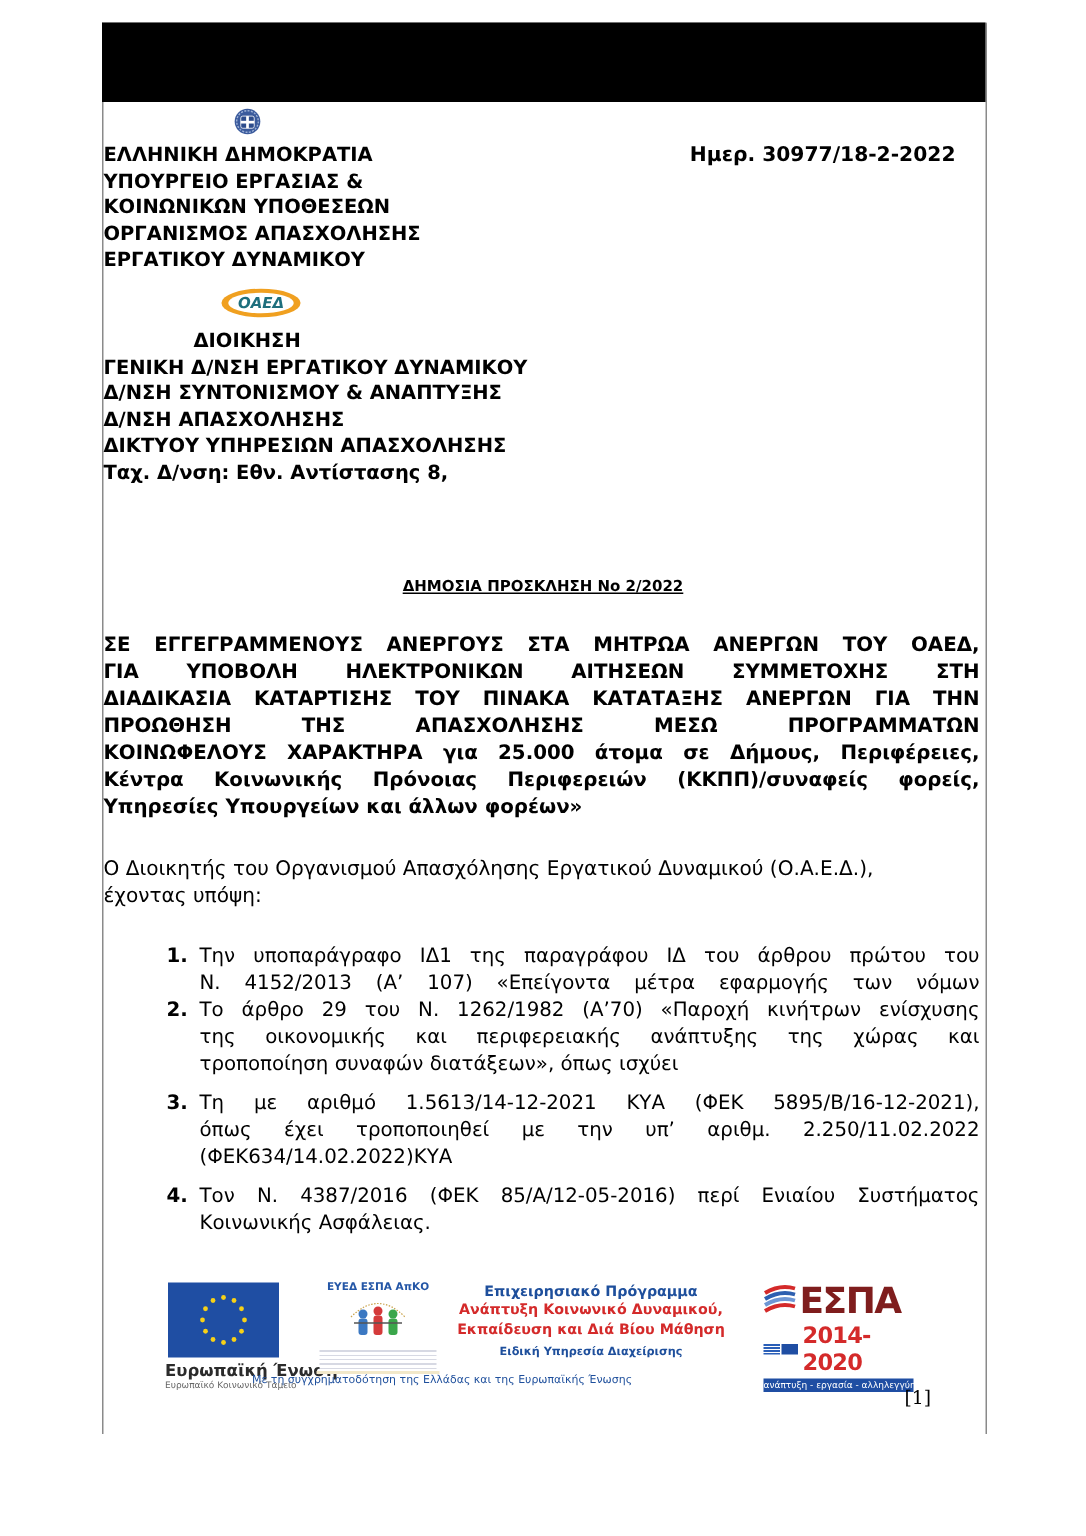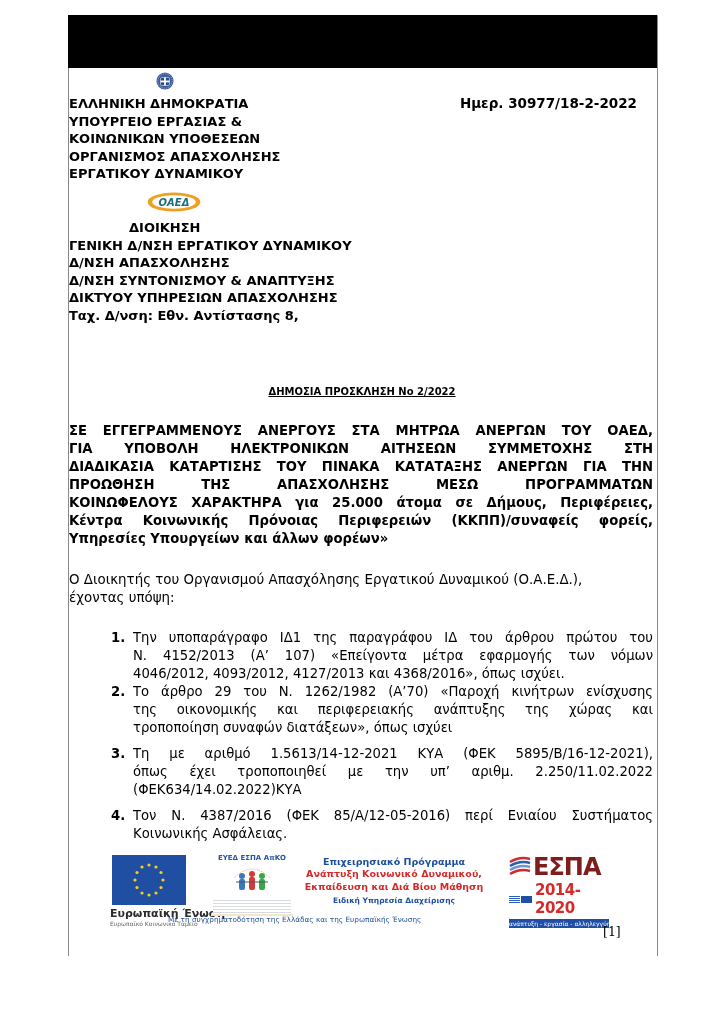--- a/index.html
+++ b/index.html
@@ -97,22 +97,22 @@
 
   <svg class="oaed" viewBox="0 0 60 22">
     <ellipse cx="30" cy="11" rx="29" ry="10.5" fill="#f0a020"></ellipse>
     <ellipse cx="30" cy="11" rx="24" ry="7.5" fill="#ffffff"></ellipse>
     <text x="30" y="15" text-anchor="middle" font-family="DejaVu Sans, sans-serif" font-weight="bold" font-size="11" fill="#1e6f7d" font-style="italic">ΟΑΕΔ</text>
   </svg>
 
   <div class="hdr admin">
     <div class="center-line">ΔΙΟΙΚΗΣΗ</div>
     <div>ΓΕΝΙΚΗ Δ/ΝΣΗ ΕΡΓΑΤΙΚΟΥ ΔΥΝΑΜΙΚΟΥ</div>
+    <div>Δ/ΝΣΗ ΣΥΝΤΟΝΙΣΜΟΥ &amp; ΑΝΑΠΤΥΞΗΣ</div>
     <div>Δ/ΝΣΗ ΑΠΑΣΧΟΛΗΣΗΣ</div>
-    <div>Δ/ΝΣΗ ΣΥΝΤΟΝΙΣΜΟΥ &amp; ΑΝΑΠΤΥΞΗΣ</div>
     <div>ΔΙΚΤΥΟΥ ΥΠΗΡΕΣΙΩΝ ΑΠΑΣΧΟΛΗΣΗΣ</div>
     <div>Ταχ. Δ/νση:  Εθν. Αντίστασης  8,</div>
   </div>
 
   <div class="title">
     <span>ΔΗΜΟΣΙΑ ΠΡΟΣΚΛΗΣΗ Νο  2/2022</span>
   </div>
 
   <div class="subject">
     <span class="l">ΣΕ ΕΓΓΕΓΡΑΜΜΕΝΟΥΣ ΑΝΕΡΓΟΥΣ ΣΤΑ ΜΗΤΡΩΑ ΑΝΕΡΓΩΝ ΤΟΥ ΟΑΕΔ,</span>
@@ -127,21 +127,20 @@
   <div class="intro">
     <div>Ο Διοικητής του Οργανισμού Απασχόλησης Εργατικού Δυναμικού (Ο.Α.Ε.Δ.),</div>
     <div>έχοντας υπόψη:</div>
   </div>
 
   <div class="list">
     <div class="item">
       <span class="num">1.</span>
       <span class="l">Την υποπαράγραφο ΙΔ1 της παραγράφου ΙΔ του άρθρου πρώτου του</span>
       <span class="l">Ν. 4152/2013 (Α’ 107) «Επείγοντα μέτρα εφαρμογής των νόμων</span>
-      <span class="l last">4046/2012, 4093/2012, 4127/2013 και 4368/2016», όπως ισχύει.</span>
     </div>
     <div class="item">
       <span class="num">2.</span>
       <span class="l">Το άρθρο 29 του Ν. 1262/1982 (Α’70) «Παροχή κινήτρων ενίσχυσης</span>
       <span class="l">της οικονομικής και περιφερειακής ανάπτυξης της χώρας και</span>
       <span class="l last">τροποποίηση συναφών διατάξεων», όπως ισχύει</span>
     </div>
     <div class="gap"></div>
     <div class="item">
       <span class="num">3.</span>

